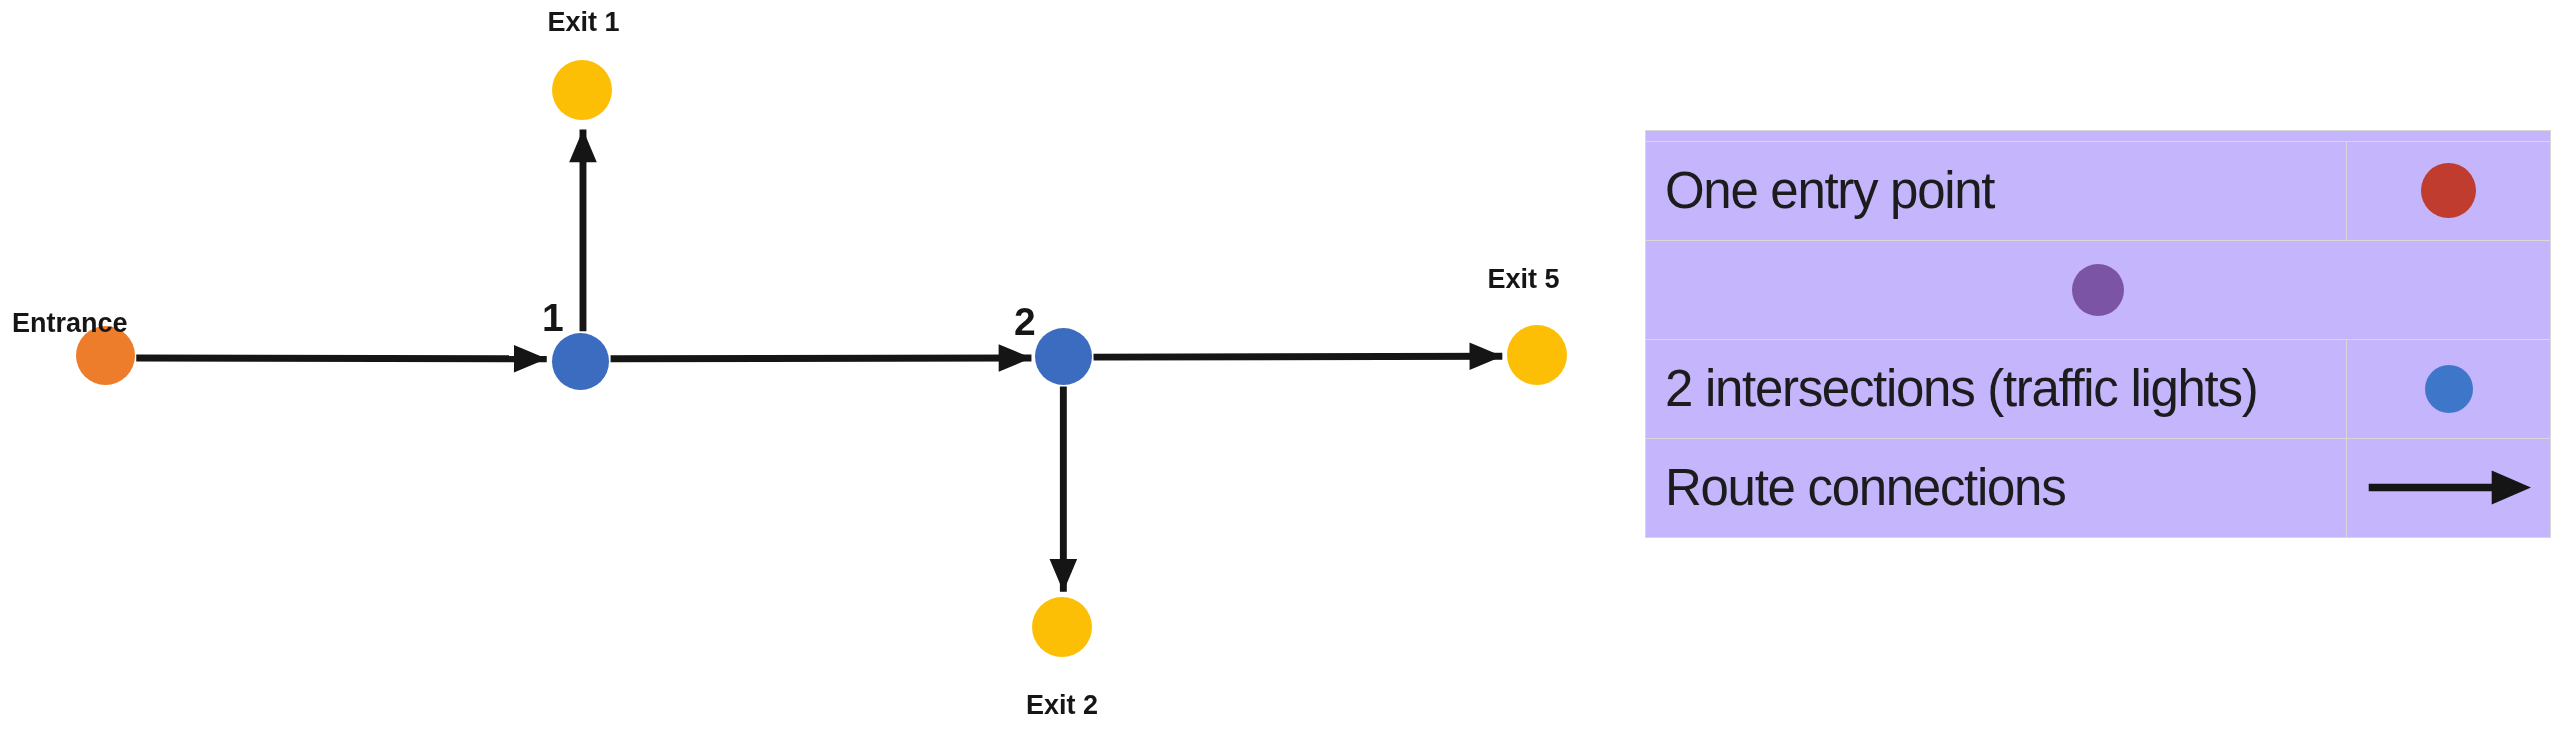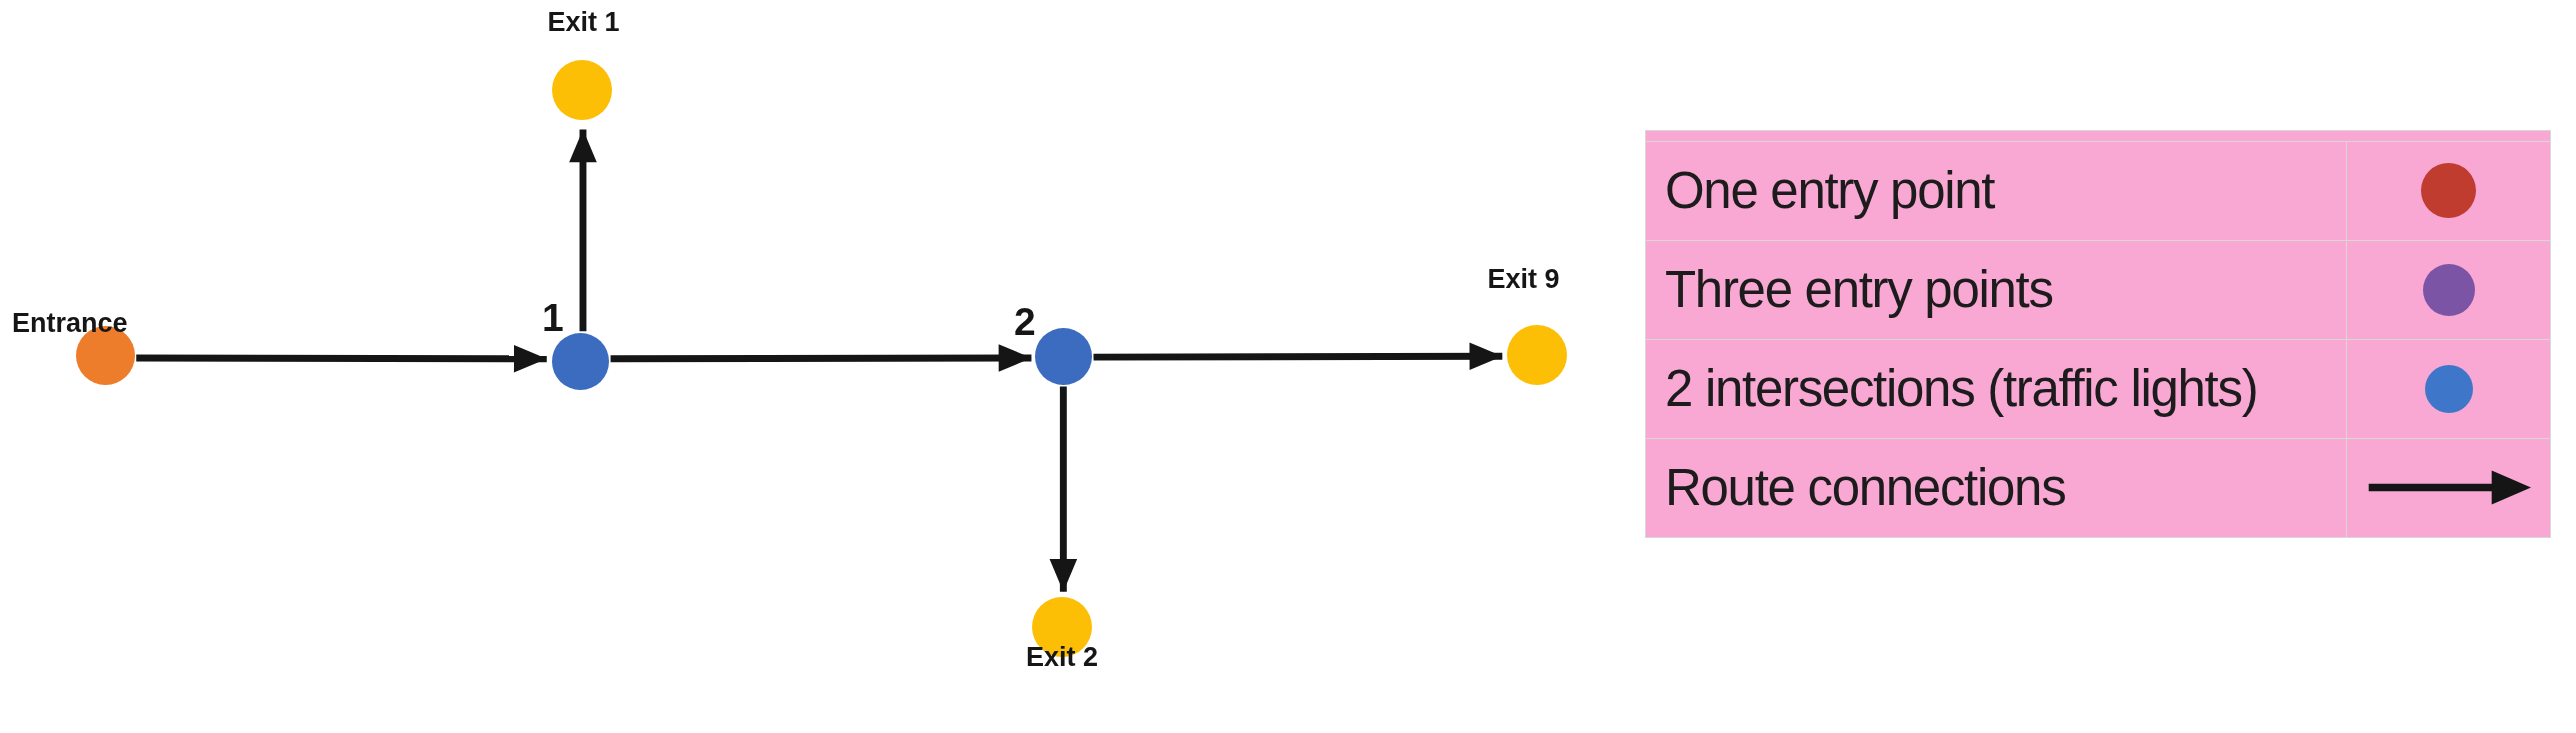--- a/index.html
+++ b/index.html
@@ -17,29 +17,29 @@
   .node-int2{left:1035px;top:328px;width:57px;height:57px;}
   .node-exit1{left:552px;top:60px;width:60px;height:60px;}
   .node-exit2{left:1032px;top:597px;width:60px;height:60px;}
   .node-exit3{left:1507px;top:325px;width:60px;height:60px;}
   .nlabel{
     position:absolute;font-weight:bold;font-size:27px;line-height:1;
     color:#161616;white-space:nowrap;
   }
   .lbl-entrance{left:12px;top:274px;margin-top:36px;}
   .lbl-exit1{left:523px;top:8.6px;width:121px;text-align:center;}
-  .lbl-exit2{left:993px;top:644px;width:138px;text-align:center;}
+  .lbl-exit2{left:993px;top:692px;width:138px;text-align:center;}
   .lbl-exit3{left:1463px;top:266px;width:121px;text-align:center;}
   .lbl-n1{left:542px;top:298px;font-size:39px;}
   .lbl-n2{left:1014px;top:302px;font-size:39px;}
 
   
   .legend{
     position:absolute;left:1645px;top:130px;width:906px;
-    border:1.7px solid #d8d8d8;background:#f9a8d4;box-sizing:border-box;
+    border:1.7px solid #d8d8d8;background:#c4b5fd;box-sizing:border-box;
   }
   .legend-sliver{height:9.5px;border-bottom:1.7px solid #d8d8d8;}
   .legend-row{display:flex;height:98px;border-bottom:1.7px solid #d8d8d8;}
   .legend-row:last-child{border-bottom:none;}
   .legend-cell-label{
     width:701px;box-sizing:border-box;border-right:1.7px solid #d8d8d8;
     display:flex;align-items:center;padding-left:19px;
     font-size:51px;letter-spacing:-1.3px;color:#1c1c1c;white-space:nowrap;
   }
   .legend-cell-symbol{
@@ -71,36 +71,35 @@
   <div class="node node-entrance" style="background: rgb(237, 124, 43);"></div>
   <div class="node node-int1" style="background: rgb(59, 108, 192);"></div>
   <div class="node node-int2" style="background: rgb(59, 108, 192);"></div>
   <div class="node node-exit1" style="background: rgb(252, 191, 5);"></div>
   <div class="node node-exit2" style="background: rgb(252, 191, 5);"></div>
   <div class="node node-exit3" style="background: rgb(252, 191, 5);"></div>
 
   <div class="nlabel lbl-entrance">Entrance</div>
   <div class="nlabel lbl-exit1">Exit 1</div>
   <div class="nlabel lbl-exit2">Exit 2</div>
-  <div class="nlabel lbl-exit3">Exit 9</div>
+  <div class="nlabel lbl-exit3">Exit 5</div>
   <div class="nlabel lbl-n1">1</div>
   <div class="nlabel lbl-n2">2</div>
 
   <div class="legend">
     <div class="legend-sliver"></div>
 
     <div class="legend-row">
       <div class="legend-cell-label">One entry point</div>
       <div class="legend-cell-symbol">
         <div class="legend-dot dot-1" style="background: rgb(191, 60, 46);"></div>
       </div>
     </div>
 
     <div class="legend-row">
-      <div class="legend-cell-label">Three entry points</div>
       <div class="legend-cell-symbol">
         <div class="legend-dot dot-2" style="background: rgb(124, 84, 165);"></div>
       </div>
     </div>
 
     <div class="legend-row">
       <div class="legend-cell-label">2 intersections (traffic lights)</div>
       <div class="legend-cell-symbol">
         <div class="legend-dot dot-3" style="background: rgb(62, 118, 201);"></div>
       </div>

